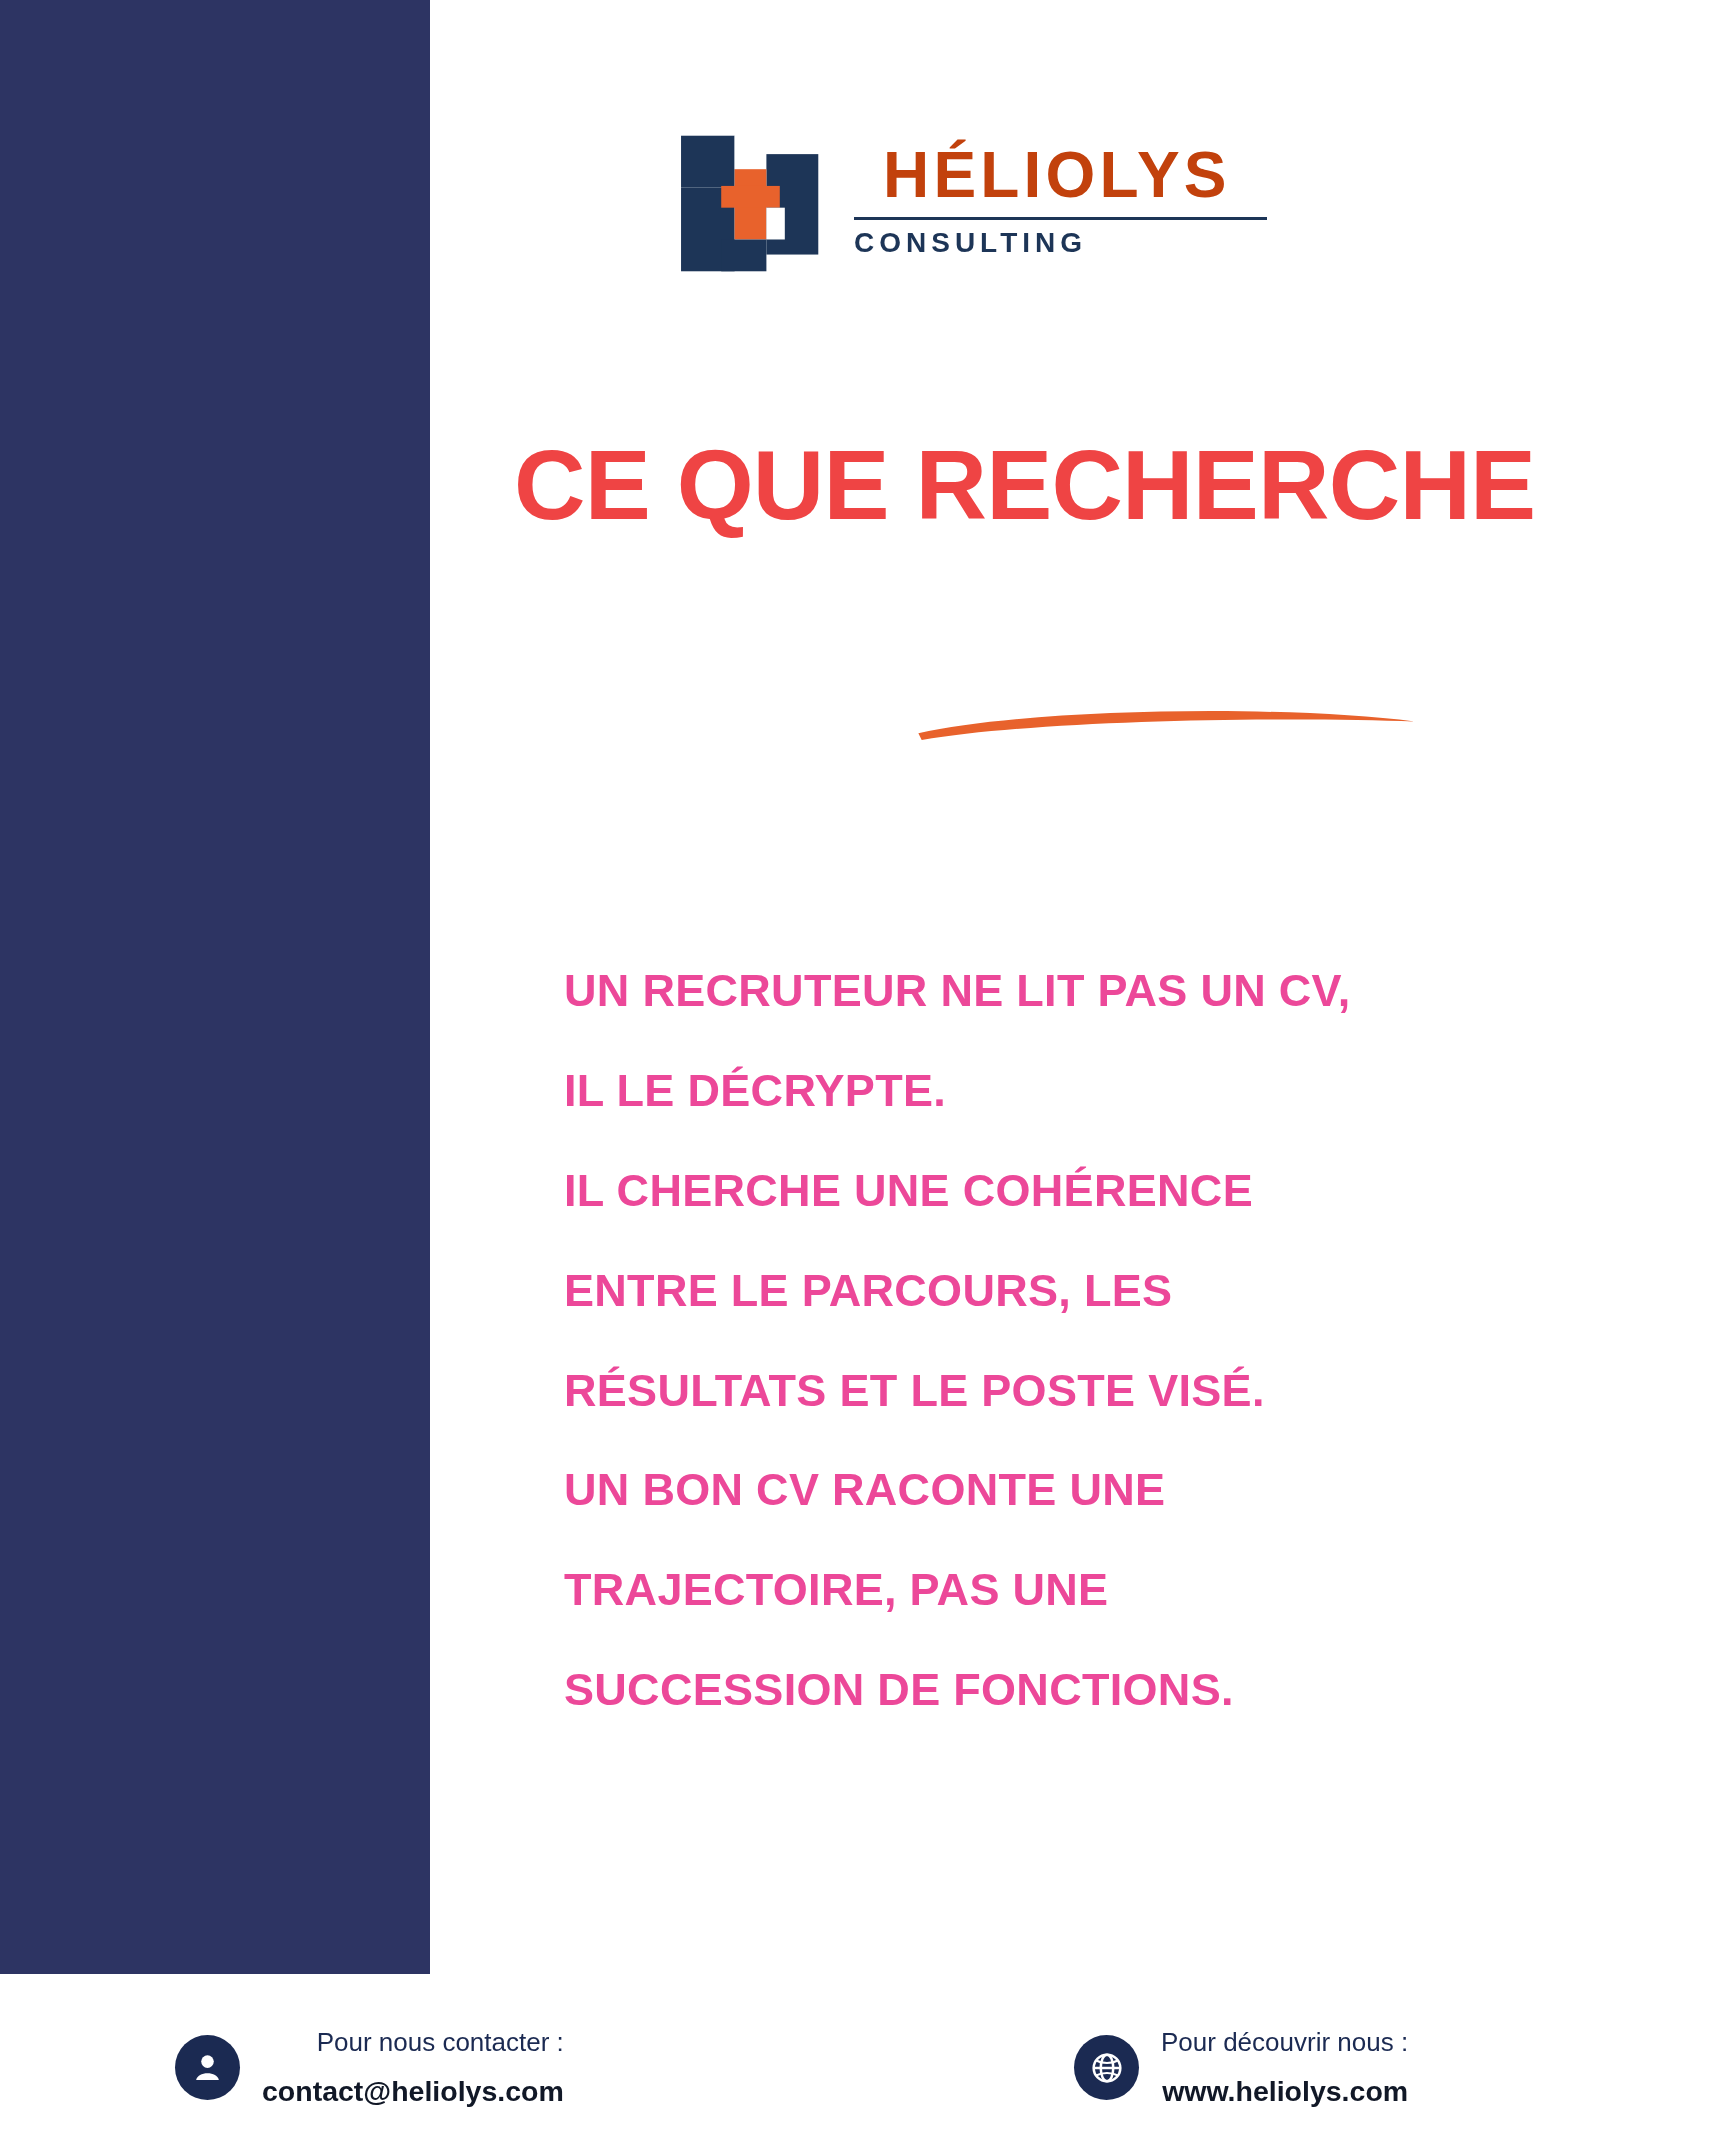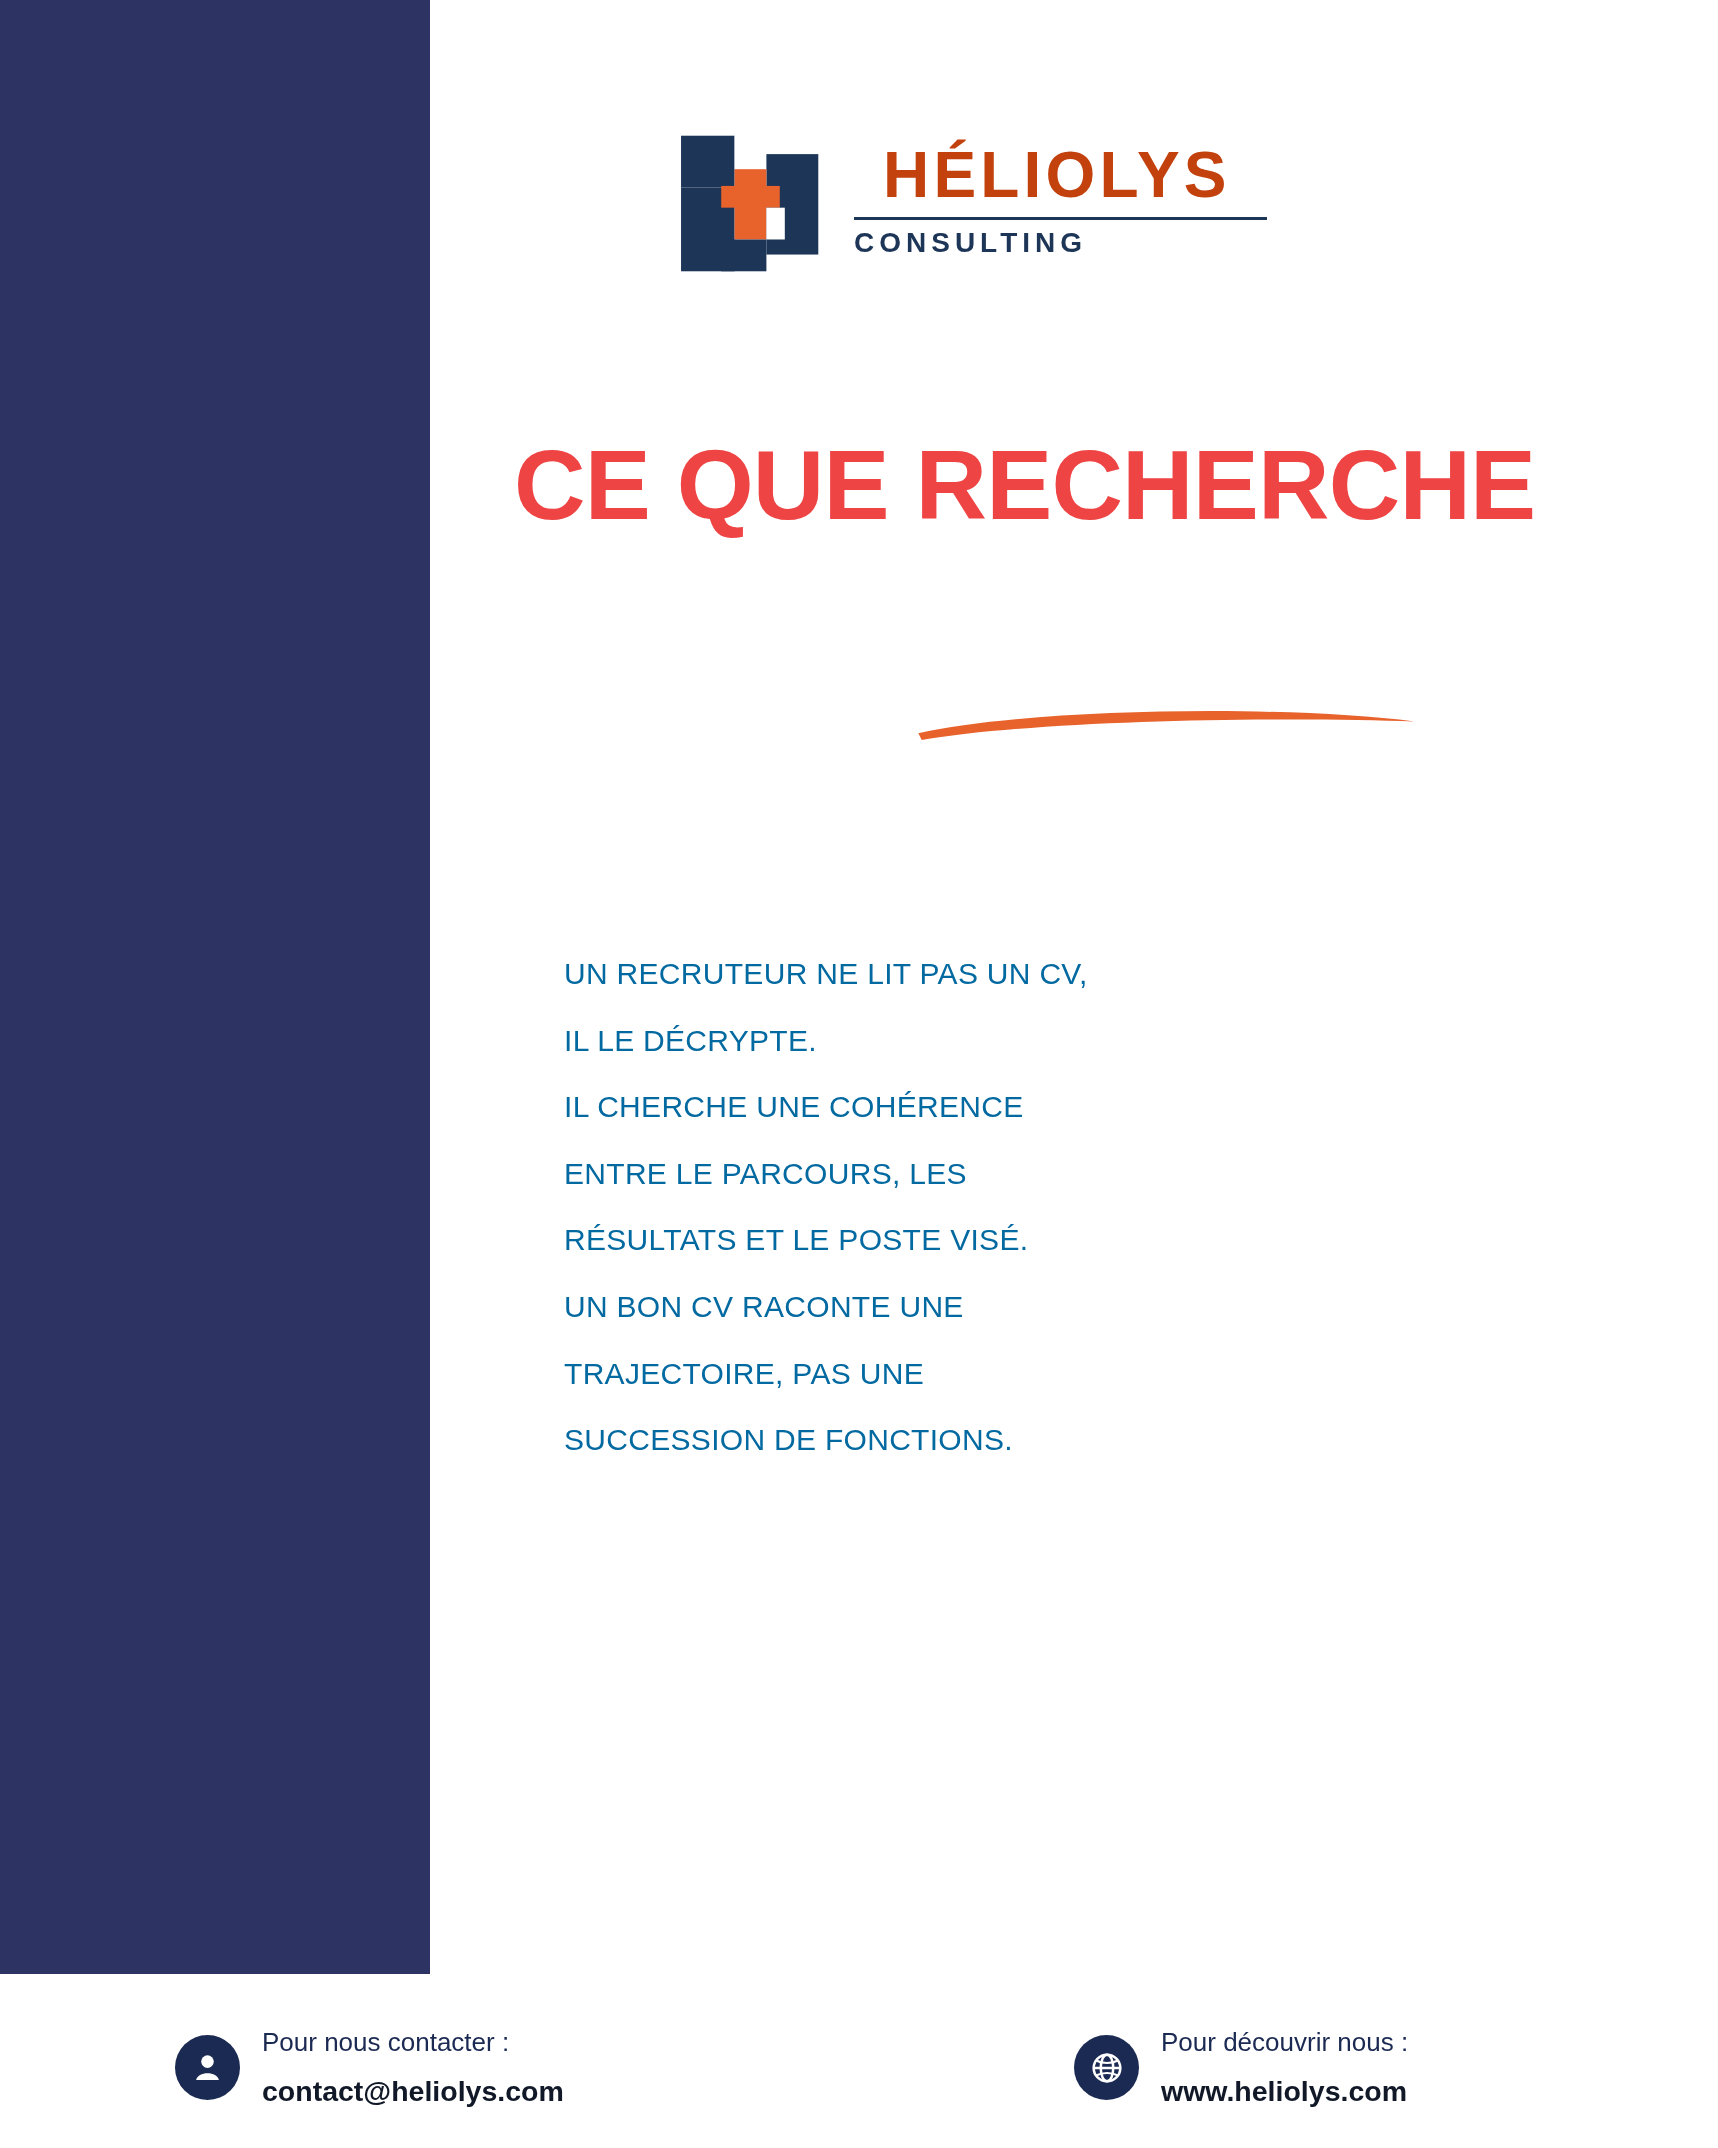--- a/index.html
+++ b/index.html
@@ -92,40 +92,41 @@
     width: 503px;
     height: 42px;
   }
 
   
   .body-copy {
     position: absolute;
     left: 564px;
     top: 941px;
     width: 990px;
-    color: #0369a1;
-    font-size: 30px;
-    font-weight: 400;
+    color: #ec4899;
+    font-size: 45px;
+    font-weight: 700;
     line-height: 2.22;
     letter-spacing: 0.3px;
   }
   .body-copy .bline { display: block; white-space: nowrap; }
 
   
   .footer {
     position: absolute;
     left: 0;
     top: 2014px;
     width: 1718px;
     height: 134px;
   }
   .footer-item {
     position: absolute;
     display: flex;
     align-items: center;
+    text-align: right;
   }
   .footer-left { left: 175px; top: 11.7px; }
   .footer-right { left: 1074px; top: 11.7px; }
   .circle-icon {
     width: 65px;
     height: 65px;
     border-radius: 50%;
     background: #1b2a52;
     display: flex;
     align-items: center;

